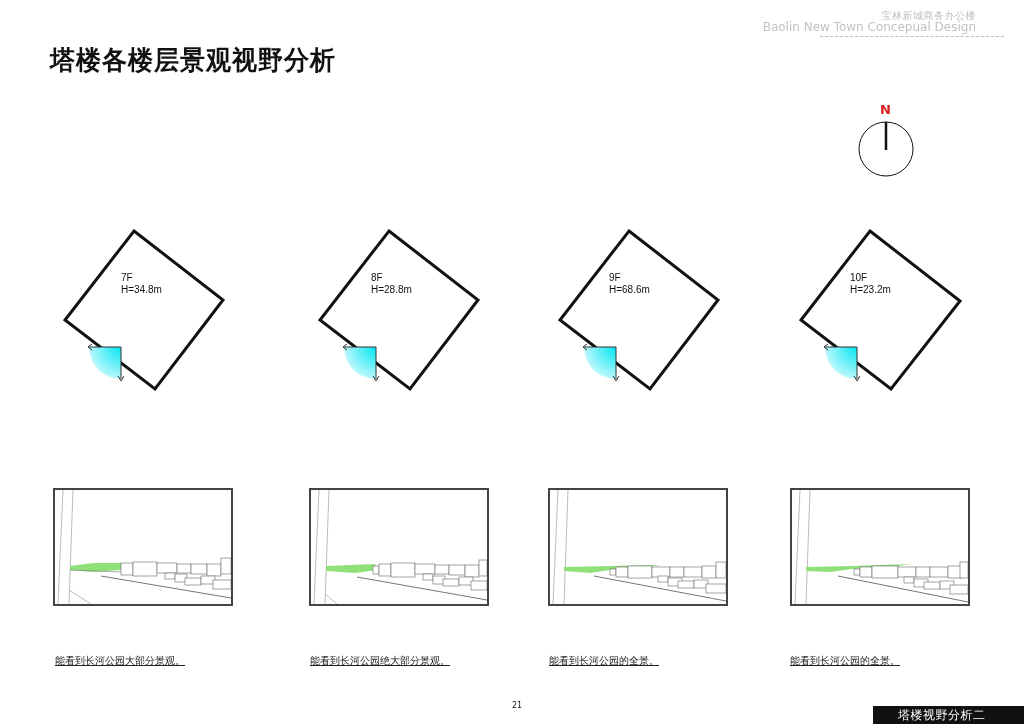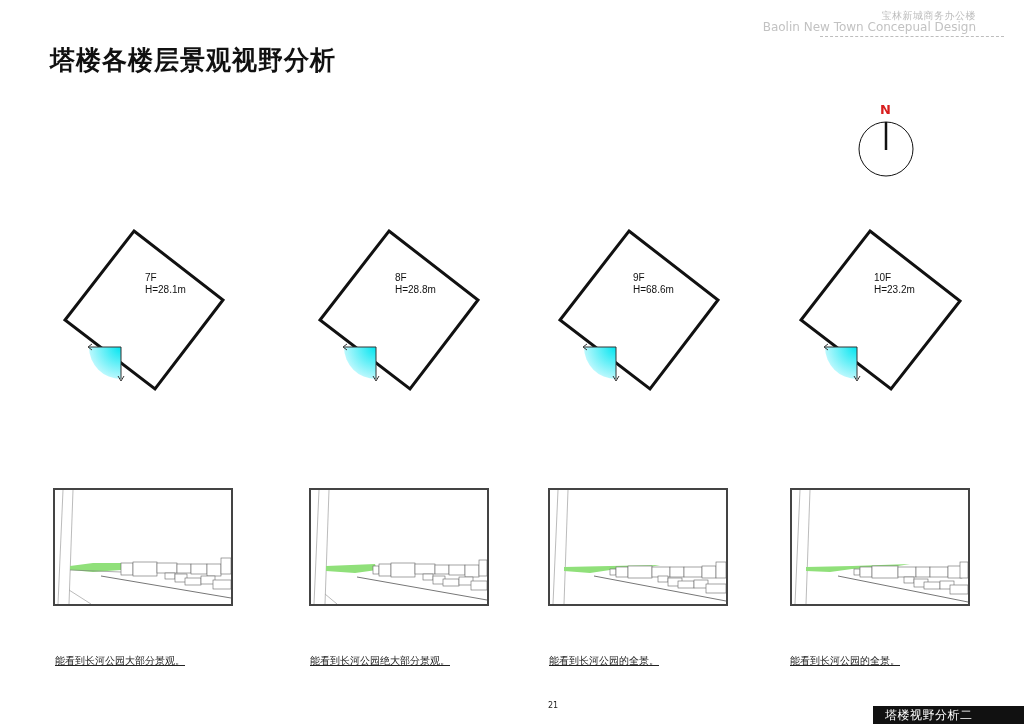--- a/index.html
+++ b/index.html
@@ -9,27 +9,27 @@
   .brand-cn { font-size: 10px; color: #bdbdbd; letter-spacing: 0.5px; line-height: 12px; padding-right: 22px; }
   .brand-en { font-size: 12px; color: #c2c2c2; line-height: 10px; padding-right: 22px; padding-left: 12px; }
   .brand-rule { position: absolute; left: 820px; top: 36px; width: 184px; border-top: 1px dashed #bdbdbd; }
   .page-title { position: absolute; left: 50px; top: 44px; font-size: 25px; font-weight: bold;
                 letter-spacing: 1px; color: #111; font-family: "DejaVu Sans", sans-serif;
                 transform: scaleY(1.05); }
   .compass { position: absolute; left: 855px; top: 100px; width: 64px; height: 80px; }
   .compass-n { position: absolute; left: 25px; top: 2px; font-size: 13px; font-weight: bold; color: #d81e1e; }
   .panel-plan { position: absolute; top: 225px; width: 180px; height: 170px; }
   .plan-label { position: absolute; font-size: 10px; line-height: 11px; color: #111;
-                font-family: "Liberation Sans", sans-serif; margin-left: 24px; }
+                font-family: "Liberation Sans", sans-serif; }
   .view-box { position: absolute; top: 488px; width: 180px; height: 118px;
               border: 2px solid #444; box-sizing: border-box; background: #fff; overflow: hidden; }
   .caption { position: absolute; top: 654px; font-size: 10px; color: #222; text-decoration: underline; }
-  .page-number { position: absolute; left: 512px; top: 701px; font-size: 8px; color: #222; margin-left: 36px; }
+  .page-number { position: absolute; left: 512px; top: 701px; font-size: 8px; color: #222; }
   .footer-tab { position: absolute; left: 873px; top: 706px; width: 151px; height: 18px;
-                background: #111; color: #fff; font-size: 12px; line-height: 18px; padding-left: 12px;
+                background: #111; color: #fff; font-size: 12px; line-height: 18px; padding-left: 25px;
                 box-sizing: border-box; letter-spacing: 0.5px; }
 </style>
 </head>
 <body>
 
 <div class="header-brand">
   <div class="brand-cn">宝林新城商务办公楼</div>
   <div class="brand-en">Baolin New Town Concepual Design</div>
 </div>
 <div class="brand-rule"></div>
@@ -53,21 +53,21 @@
           <stop offset="1" stop-color="#d8fbff"></stop>
       </radialGradient>
     </defs>
     <path d="M66,122 L34,122 A32,32 0 0,0 66,154 Z" fill="url(#g1)"></path>
     <line x1="66" y1="122" x2="66" y2="154" stroke="#333" stroke-width="1"></line>
     <line x1="66" y1="122" x2="34" y2="122" stroke="#333" stroke-width="1"></line>
     <polyline points="37,119 33,122 37,125" fill="none" stroke="#333" stroke-width="1"></polyline>
     <polyline points="63,151 66,156 69,151" fill="none" stroke="#333" stroke-width="1"></polyline>
   </svg>
   <div class="plan-label" style="left:66px;top:47px">7F</div>
-  <div class="plan-label" style="left:66px;top:59px">H=28.1m</div>
+  <div class="plan-label" style="left:66px;top:59px">H=34.8m</div>
 </div>
 
 <div class="panel-plan" style="left:310px">
   <svg width="180" height="170" style="position:absolute;left:0;top:0">
     <polygon points="79,6 168,75 100,164 10,95" fill="none" stroke="#111" stroke-width="3"></polygon>
     <defs>
       <radialGradient id="g2" cx="66" cy="122" r="37" gradientUnits="userSpaceOnUse">
         <stop offset="0" stop-color="#00e5f0"></stop>
           <stop offset="1" stop-color="#d8fbff"></stop>
       </radialGradient>

